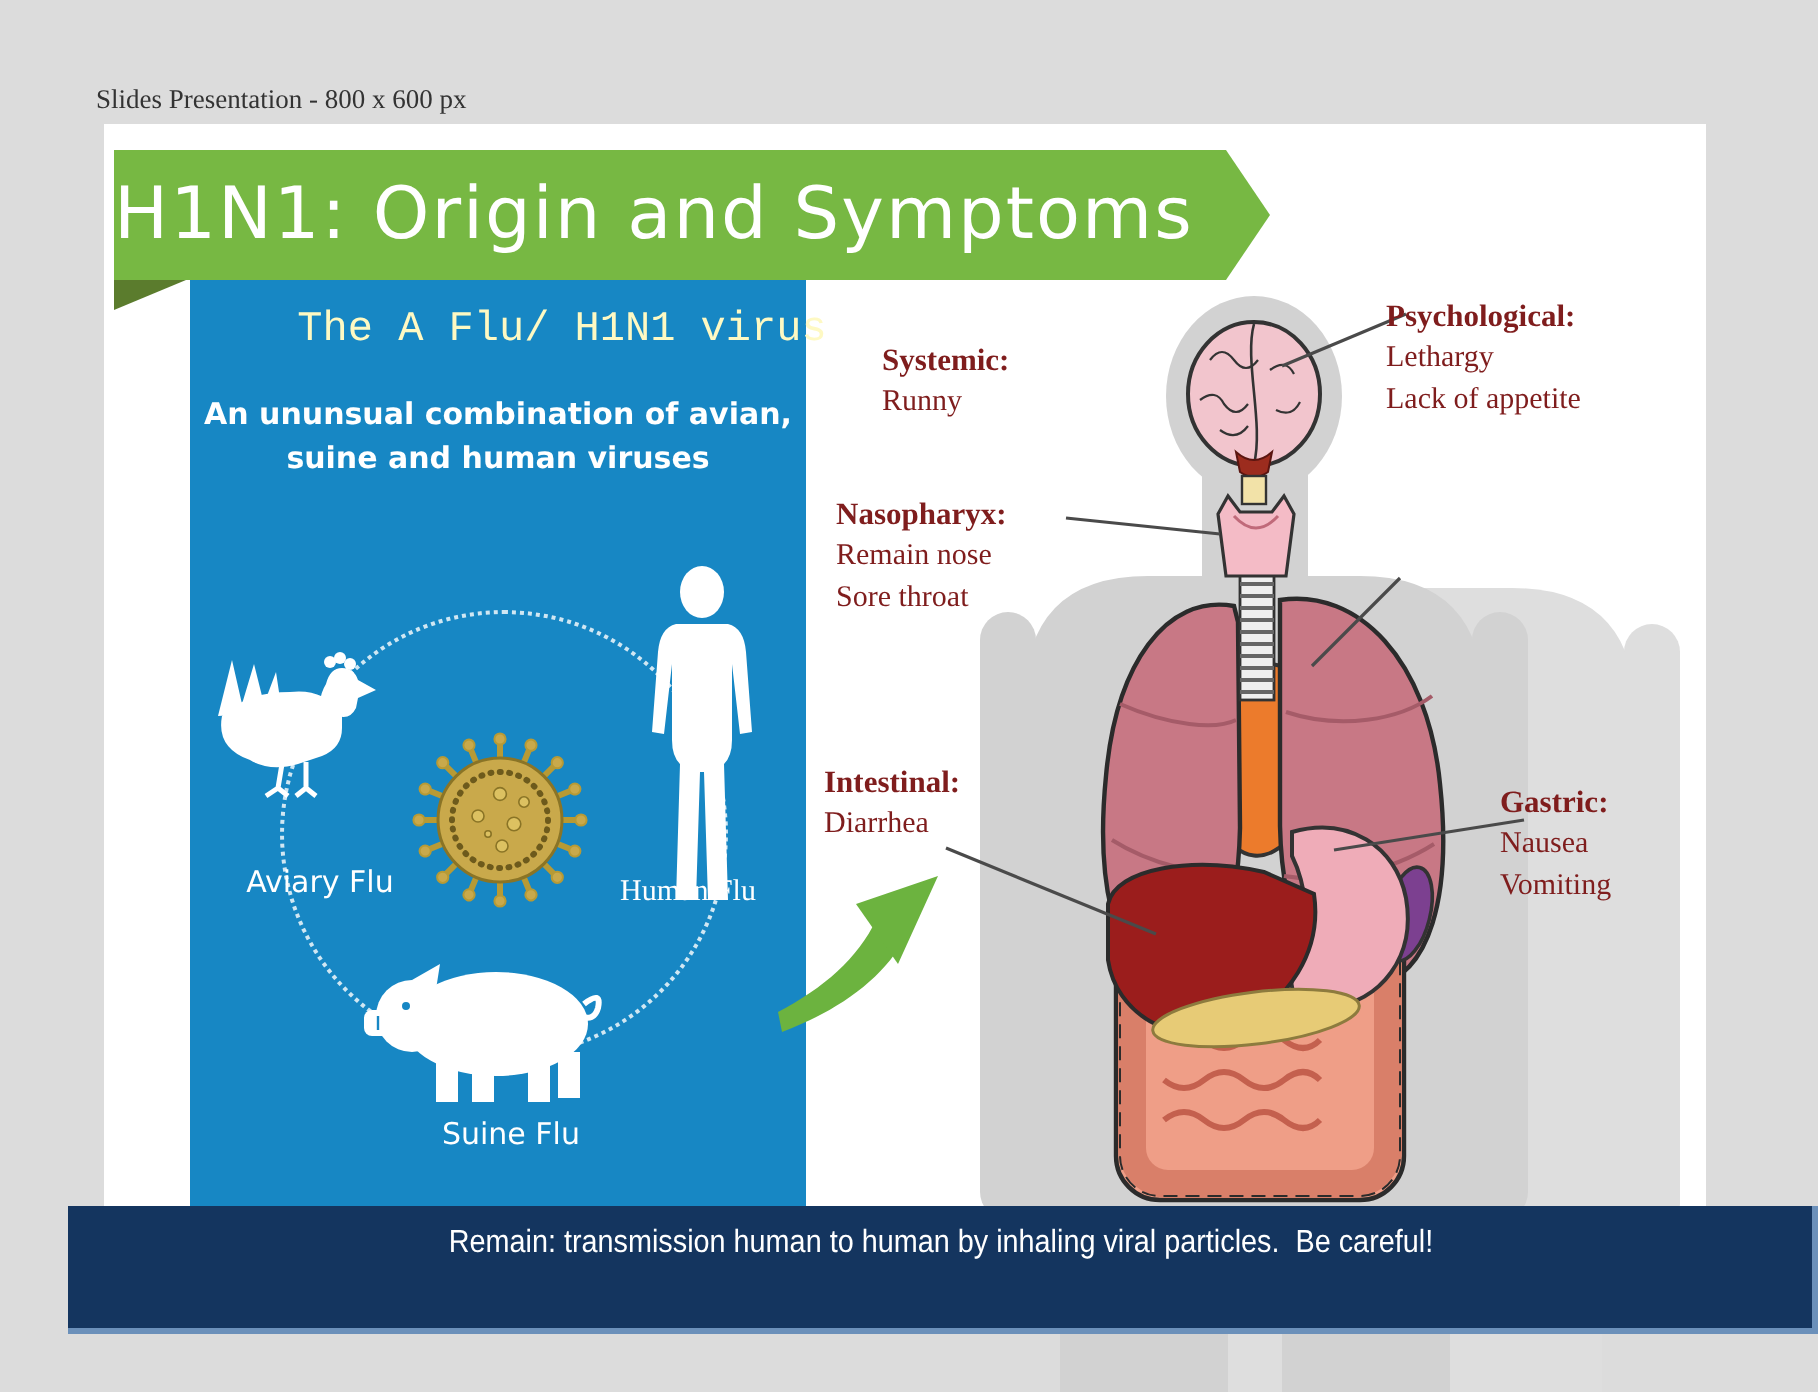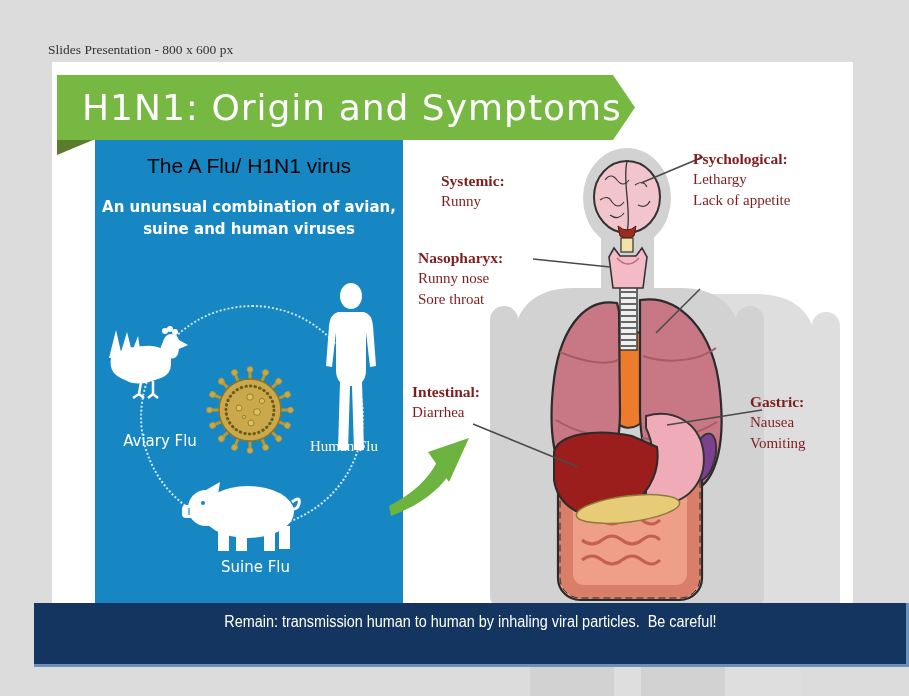--- a/index.html
+++ b/index.html
@@ -4,26 +4,26 @@
 <style>
   html,body{margin:0;padding:0;}
   #canvas{position:relative;width:909px;height:696px;background:#dcdcdc;overflow:hidden;
           font-family:"Liberation Sans",sans-serif;}
   .caption{position:absolute;left:48px;top:42px;font-family:"Liberation Serif",serif;
            font-size:13.5px;color:#333;z-index:2;}
   .slide{position:absolute;left:52px;top:62px;width:801px;height:600px;background:#ffffff;z-index:0;}
   .banner{position:absolute;left:57px;top:75px;width:578px;height:65px;background:#77b843;z-index:3;
           clip-path:polygon(0 0, calc(100% - 22px) 0, 100% 50%, calc(100% - 22px) 100%, 0 100%);}
   .banner-text{font-family:"DejaVu Sans",sans-serif;font-size:36px;color:#ffffff;
-               line-height:65px;padding-left:25px;letter-spacing:1px;white-space:nowrap;}
+               line-height:65px;letter-spacing:1px;white-space:nowrap;}
   .fold{position:absolute;left:57px;top:140px;width:36px;height:15px;background:#5b7c2d;z-index:1;
         clip-path:polygon(0 0,100% 0,0 100%);}
   .panel{position:absolute;left:95px;top:140px;width:308px;height:463px;background:#1787c4;z-index:2;}
-  .panel-heading{position:absolute;left:0;top:14px;width:100%;text-align:center;color:#000000;
-                 font-family:Liberation Sans, sans-serif;font-size:21px;}
+  .panel-heading{position:absolute;left:0;top:14px;width:100%;text-align:center;color:#fef9c3;
+                 font-family:Liberation Mono, monospace;font-size:21px;padding-left:32px;}
   .panel-sub{position:absolute;left:0;top:56px;width:100%;text-align:center;color:#ffffff;
              font-family:"DejaVu Sans",sans-serif;font-size:15px;font-weight:bold;line-height:22px;}
   .dotted-ring{position:absolute;left:45px;top:165px;width:220px;height:220px;border-radius:50%;
                border:2px dotted rgba(255,255,255,0.8);}
   .flu-icon{position:absolute;}
   .flu-label{position:absolute;color:#fff;font-family:"DejaVu Sans",sans-serif;font-size:15px;
              text-align:center;}
   .body-svg{position:absolute;left:455px;top:140px;width:454px;height:556px;z-index:1;}
   .arrow-svg{position:absolute;left:388px;top:430px;width:85px;height:90px;z-index:2;}
   .sym{position:absolute;font-family:Liberation Serif, serif;font-size:15px;color:#7f1d1d;
@@ -237,21 +237,21 @@
     <div class="t">Systemic:</div>
     <div>Runny</div>
   </div>
   <div class="sym" style="left:693px;top:148px;width:132px;">
     <div class="t">Psychological:</div>
     <div>Lethargy</div>
     <div>Lack of appetite</div>
   </div>
   <div class="sym" style="left:418px;top:247px;width:110px;">
     <div class="t">Nasopharyx:</div>
-    <div>Runny nose</div>
+    <div>Remain nose</div>
     <div>Sore throat</div>
   </div>
   <div class="sym" style="left:412px;top:381px;width:90px;">
     <div class="t">Intestinal:</div>
     <div>Diarrhea</div>
   </div>
   <div class="sym" style="left:750px;top:391px;width:95px;">
     <div class="t">Gastric:</div>
     <div>Nausea</div>
     <div>Vomiting</div>

